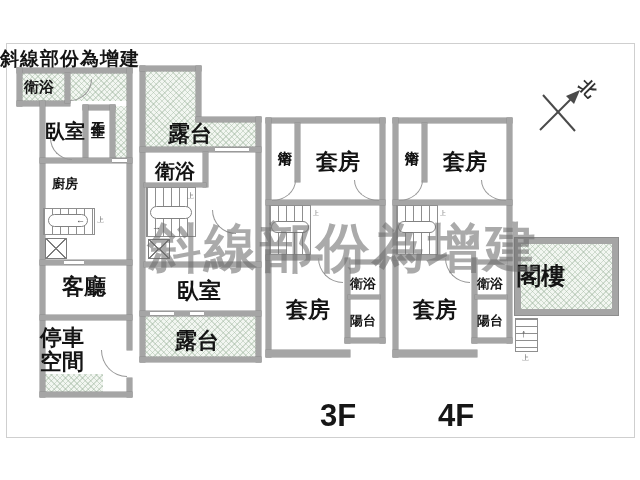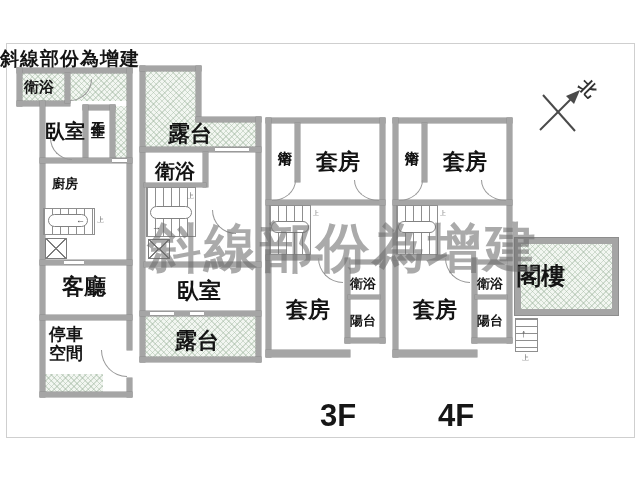--- a/index.html
+++ b/index.html
@@ -84,21 +84,21 @@
     <div class="pill" style="left:48px;top:214px;width:40px;height:13px"></div>
     <div class="arrow" style="left:76px;top:216px;font-size:9px">←</div>
     <div class="tiny" style="left:97px;top:216px">上</div>
     <div class="xbox" style="left:45px;top:238px;width:22px;height:21px"></div>
 
     <div class="lbl" style="left:24px;top:79px;font-size:15px">衛浴</div>
     <div class="lbl" style="left:45px;top:120px;font-size:20px">臥室</div>
     <div class="lbl vert" style="left:90px;top:110px;font-size:14px">工作室</div>
     <div class="lbl" style="left:52px;top:177px;font-size:13px">廚房</div>
     <div class="lbl" style="left:62px;top:275px;font-size:22px">客廳</div>
-    <div class="lbl wrap" style="left:49px;top:326px;width:50px;font-size:17px">停車空間</div>
+    <div class="lbl wrap" style="left:40px;top:326px;width:50px;font-size:22px">停車空間</div>
   </div>
 
   <div>
     <div class="hatch" style="left:145px;top:71px;width:51px;height:76px"></div>
     <div class="hatch" style="left:196px;top:122px;width:60px;height:25px"></div>
     <div class="hatch" style="left:145px;top:316px;width:111px;height:41px"></div>
 
     <div class="w" style="left:140px;top:66px;width:5px;height:296px"></div>
     <div class="w" style="left:140px;top:66px;width:61px;height:5px"></div>
     <div class="w" style="left:196px;top:66px;width:5px;height:56px"></div>

